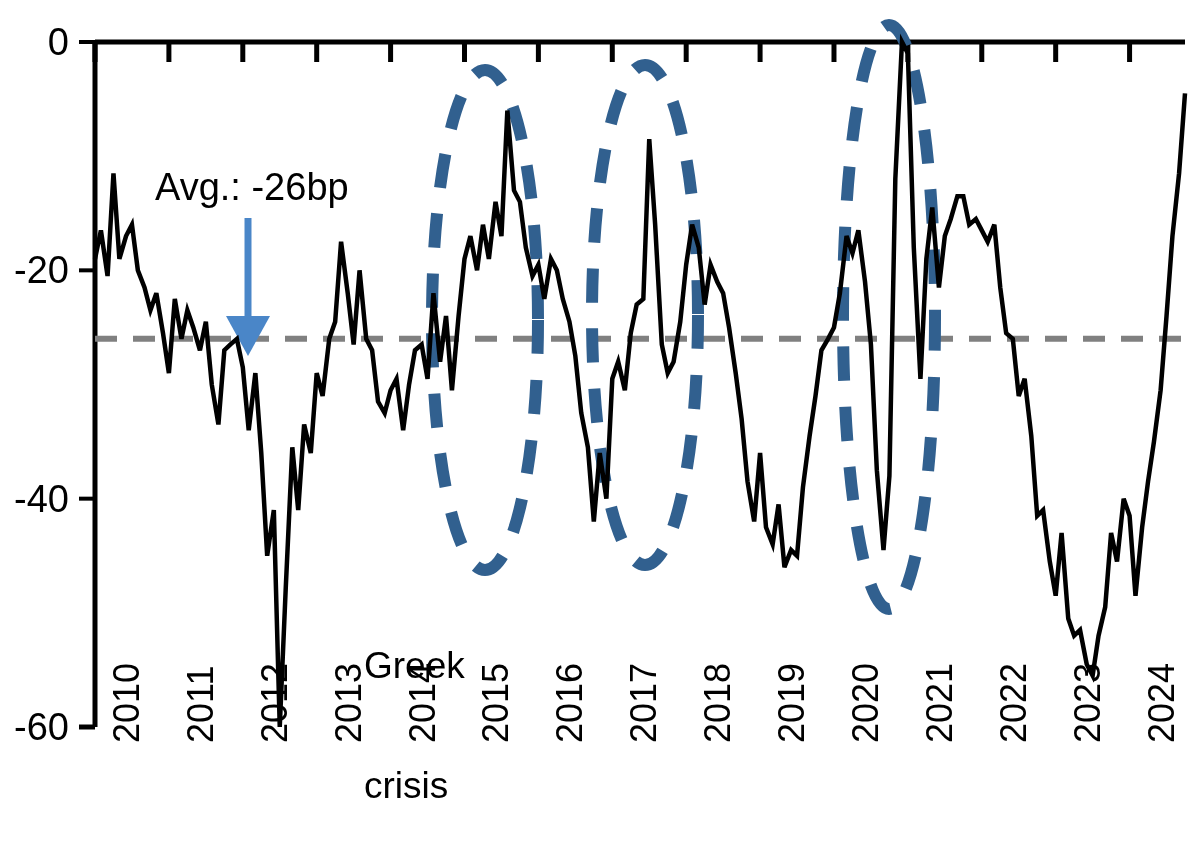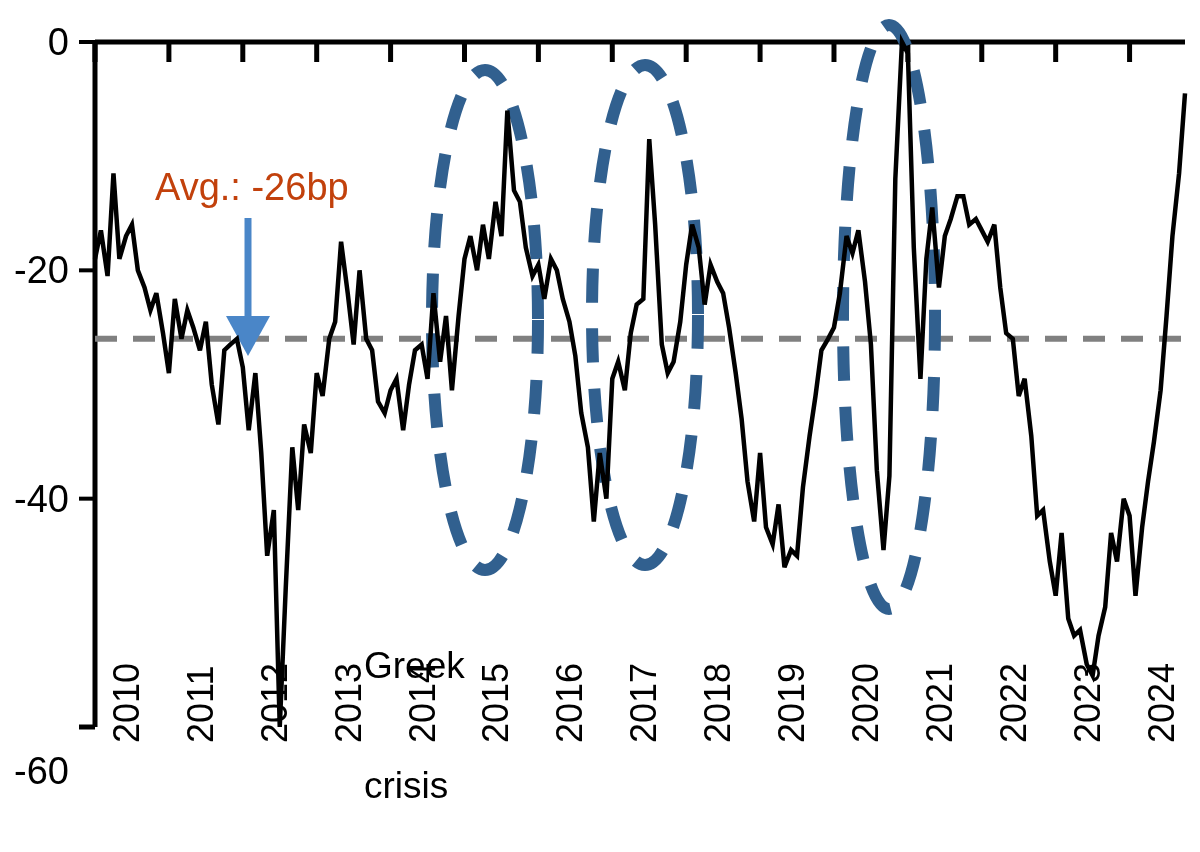--- a/index.html
+++ b/index.html
@@ -46,21 +46,21 @@
   .annot-text {
     position: absolute;
     font-size: 37px;
     color: #000000;
     line-height: 1.08;
     white-space: pre;
   }
   .avg-text {
     position: absolute;
     font-size: 38px;
-    color: #c2410c;
+    color: #000000;
     white-space: nowrap;
     line-height: 1;
   }
 </style>
 </head>
 <body>
 
 <div id="chart-root">
 
   <svg id="chart-svg" viewBox="0 0 1200 852">
@@ -110,21 +110,21 @@
     </g>
 
     <polyline id="series-line" fill="none" stroke="#000000" stroke-width="4.5" stroke-linejoin="miter" stroke-linecap="butt" points="95.00,258.92 100.91,230.38 107.56,276.04 113.47,173.29 119.39,258.92 126.04,236.08 131.95,224.67 137.86,270.33 144.51,287.46 150.42,310.29 156.34,293.17 162.99,333.13 168.90,373.08 174.81,298.88 181.46,338.83 187.37,310.29 193.28,327.42 199.94,350.25 205.85,321.71 211.76,384.50 218.41,424.46 224.32,350.25 230.23,344.54 236.88,338.83 242.80,367.38 248.71,430.17 255.36,373.08 261.27,453.00 267.18,555.75 273.83,510.08 279.75,727.00 285.66,590.00 292.31,447.29 298.22,510.08 304.13,424.46 310.78,453.00 316.69,373.08 322.61,395.92 329.26,338.83 335.17,321.71 341.08,241.79 347.73,293.17 353.64,344.54 359.56,270.33 366.21,338.83 372.12,350.25 378.03,401.63 384.68,413.04 390.59,390.21 396.51,378.79 403.16,430.17 409.07,384.50 414.98,350.25 421.63,344.54 427.54,378.79 433.45,293.17 440.11,361.67 446.02,316.00 451.93,390.21 458.58,316.00 464.49,258.92 470.40,236.08 477.05,270.33 482.97,224.67 488.88,258.92 495.53,201.83 501.44,236.08 507.35,110.50 514.00,190.42 519.92,201.83 525.83,247.50 532.48,276.04 538.39,264.63 544.30,298.88 550.95,258.92 556.86,270.33 562.78,298.88 569.43,321.71 575.34,355.96 581.25,413.04 587.90,447.29 593.81,521.50 599.73,453.00 606.38,498.67 612.29,378.79 618.20,361.67 624.85,390.21 630.76,333.13 636.67,304.58 643.33,298.88 649.24,139.04 655.15,224.67 661.80,344.54 667.71,373.08 673.62,361.67 680.27,321.71 686.19,264.63 692.10,224.67 698.75,247.50 704.66,304.58 710.57,264.63 717.22,281.75 723.14,293.17 729.05,327.42 735.70,373.08 741.61,418.75 747.52,481.54 754.17,521.50 760.08,453.00 766.00,527.21 772.65,544.33 778.56,504.38 784.47,567.17 791.12,550.04 797.03,555.75 802.95,487.25 809.60,435.87 815.51,395.92 821.42,350.25 828.07,338.83 833.98,327.42 839.89,293.17 846.55,236.08 852.46,253.21 858.37,230.38 865.02,281.75 870.93,344.54 876.84,470.13 883.49,550.04 889.41,475.83 895.32,179.00 901.97,42.00 907.88,53.42 913.79,247.50 920.44,378.79 926.36,258.92 932.27,207.54 938.92,287.46 944.83,236.08 950.74,218.96 957.39,196.13 963.31,196.13 969.22,224.67 975.87,218.96 981.78,230.38 987.69,241.79 994.34,224.67 1000.25,287.46 1006.17,333.13 1012.82,338.83 1018.73,395.92 1024.64,378.79 1031.29,435.87 1037.20,515.79 1043.12,510.08 1049.77,561.46 1055.68,595.71 1061.59,532.92 1068.24,618.54 1074.15,635.67 1080.06,629.96 1086.72,664.21 1092.63,675.63 1098.54,635.67 1105.19,607.13 1111.10,532.92 1117.01,561.46 1123.66,498.67 1129.58,515.79 1135.49,595.71 1142.14,527.21 1148.05,481.54 1153.96,441.58 1160.61,390.21 1166.53,316.00 1172.44,236.08 1179.09,173.29 1185.00,93.38"></polyline>
   <line x1="79" x2="95" y1="727" y2="727" stroke="#000000" stroke-width="5"></line>
     </svg>
 
   <div id="ytick-labels">
       <div class="ytick-label" style="right: 1131px; top: 23px;">0</div>
       <div class="ytick-label" style="right: 1131px; top: 251.333px;">-20</div>
       <div class="ytick-label" style="right: 1131px; top: 479.667px; text-align: center;">-40</div>
-      <div class="ytick-label" style="right: 1131px; top: 708px; margin-top: 44px;">-60</div>
+      <div class="ytick-label" style="right: 1131px; top: 708px;">-60</div>
     </div>
 
   <div id="xtick-labels">
       <div class="xtick-label" style="left: 109px; top: 743px;">2010</div>
       <div class="xtick-label" style="left: 182.898px; top: 743px;">2011</div>
       <div class="xtick-label" style="left: 256.797px; top: 743px;">2012</div>
       <div class="xtick-label" style="left: 330.695px; top: 743px;">2013</div>
       <div class="xtick-label" style="left: 404.593px; top: 743px;">2014</div>
       <div class="xtick-label" style="left: 478.492px; top: 743px;">2015</div>
       <div class="xtick-label" style="left: 552.39px; top: 743px;">2016</div>

